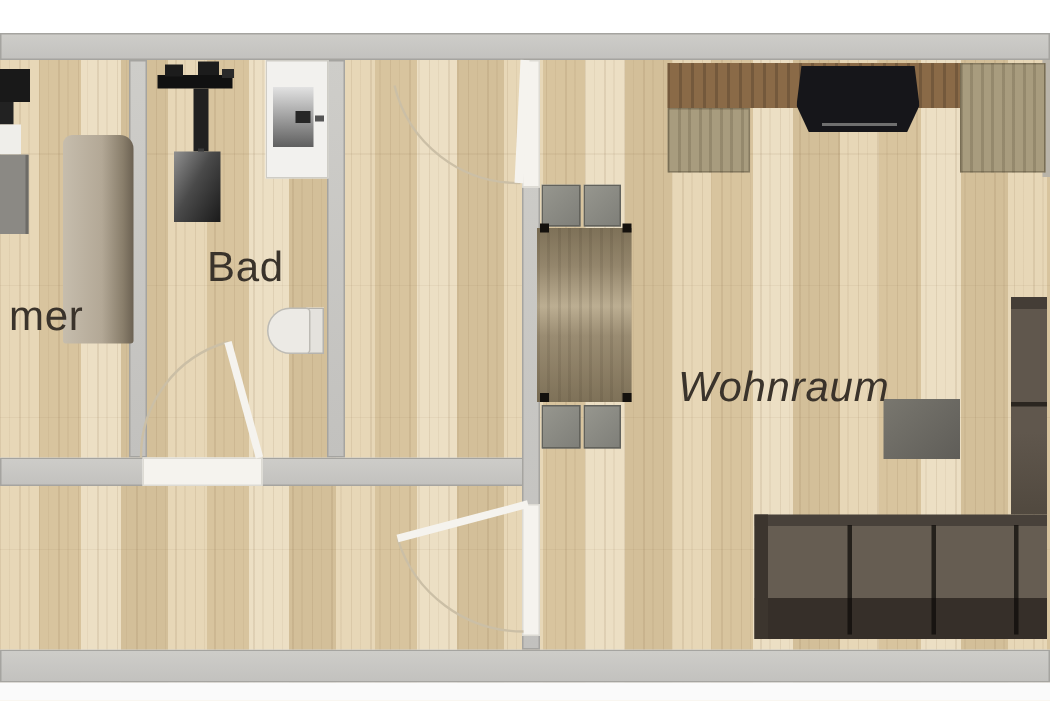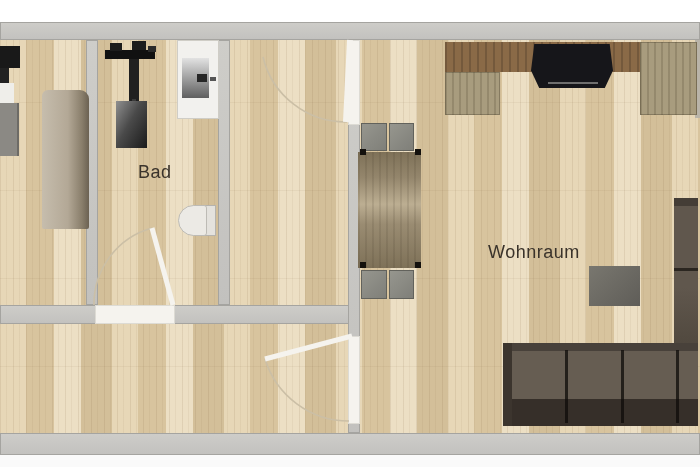--- a/index.html
+++ b/index.html
@@ -12,21 +12,21 @@
     background-color:#dcc9a4;
     background-image:
       repeating-linear-gradient(0deg, rgba(120,90,55,.07) 0 1px, transparent 1px 88px),
       repeating-linear-gradient(90deg, rgba(125,95,60,.12) 0 1px, transparent 1px 6px, rgba(125,95,60,.07) 6px 7px, transparent 7px 13px),
       repeating-linear-gradient(90deg, #e7d7b7 0 26px, #d8c49e 26px 54px, #ecdfc4 54px 81px, #d3bf99 81px 112px);
   }
   
   .wall{background:linear-gradient(180deg,#cecdc9,#c2c1be);box-shadow:inset 0 0 0 1px #a5a4a0;}
   .door-gap{background:#f5f3ee;box-shadow:inset 0 0 0 1px #dddbd4;}
   
-  .room-label{color:#3a332b;font-size:18px;letter-spacing:.5px;white-space:nowrap;}
+  .room-label{color:#3a332b;font-size:28px;letter-spacing:.5px;white-space:nowrap;}
   
   .olive{background:#a89c7e;
     background-image:repeating-linear-gradient(90deg, rgba(60,50,30,.18) 0 2px, transparent 2px 7px);
     box-shadow:inset 0 0 0 1px rgba(70,60,40,.35);}
   .chair-sq{background:linear-gradient(135deg,#97978f,#7e7e78);box-shadow:inset 0 0 0 1px #62625c;}
   .sofa{background:#564e46;}
 </style>
 </head>
 <body>
 
@@ -105,16 +105,17 @@
   <div class="abs sofa" style="left:674px;top:198px;width:24px;height:145px;
        background:linear-gradient(180deg,#443d36 0 8px,#60574d 8px 62%,#51493f 100%);"></div>
   <div class="abs" style="left:674px;top:268px;width:24px;height:3px;background:#2b2620;"></div>
   <div class="abs sofa" style="left:503px;top:343px;width:195px;height:83px;
        background:linear-gradient(180deg,#48413a 0 8px,#665d52 8px 56px,#362f29 56px 100%);"></div>
   <div class="abs" style="left:503px;top:343px;width:9px;height:83px;background:#3c352e;"></div>
   <div class="abs" style="left:565px;top:350px;width:3px;height:73px;background:rgba(15,12,9,.75);"></div>
   <div class="abs" style="left:621px;top:350px;width:3px;height:73px;background:rgba(15,12,9,.75);"></div>
   <div class="abs" style="left:676px;top:350px;width:3px;height:73px;background:rgba(15,12,9,.75);"></div>
 
+  <div class="abs room-label" style="left:6px;top:195px;">mer</div>
   <div class="abs room-label" style="left:138px;top:162px;">Bad</div>
-  <div class="abs room-label" style="left:488px;top:242px;">Wohnraum</div>
+  <div class="abs room-label" style="left:452px;top:242px;font-style:italic;">Wohnraum</div>
 
 </div>
 
 </body></html>

